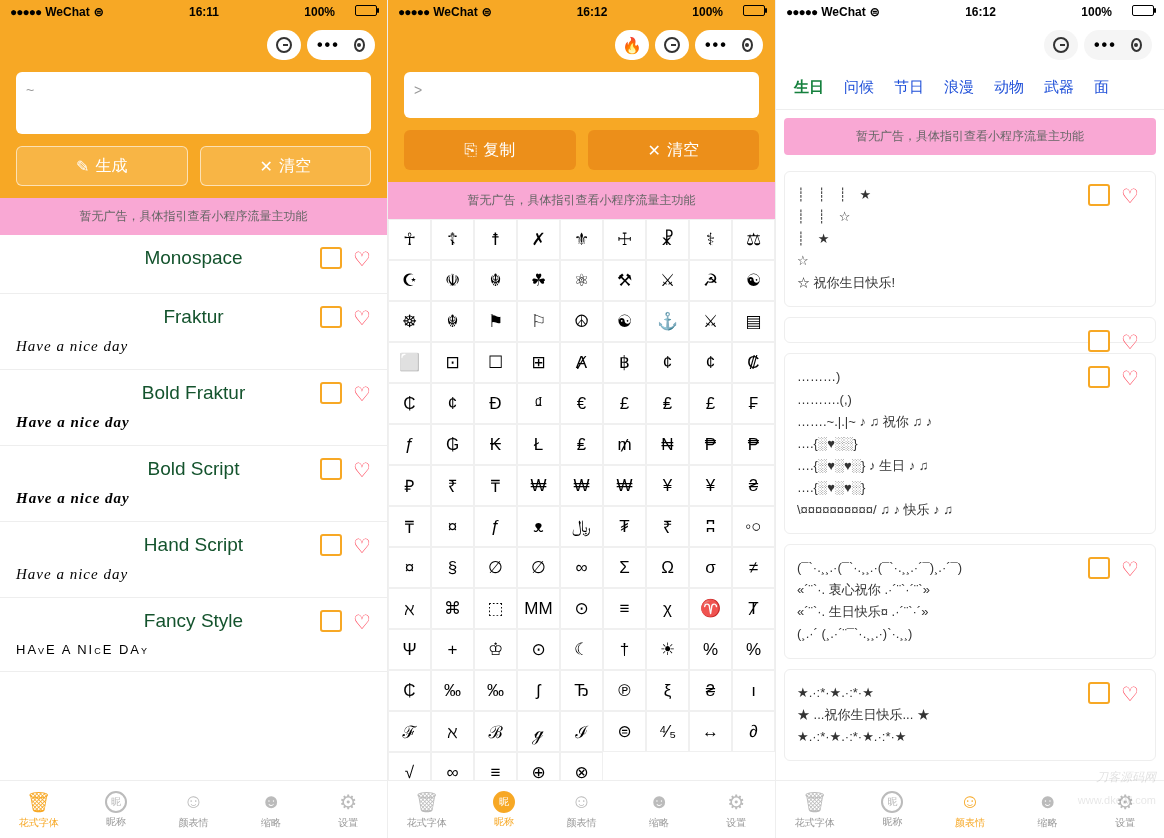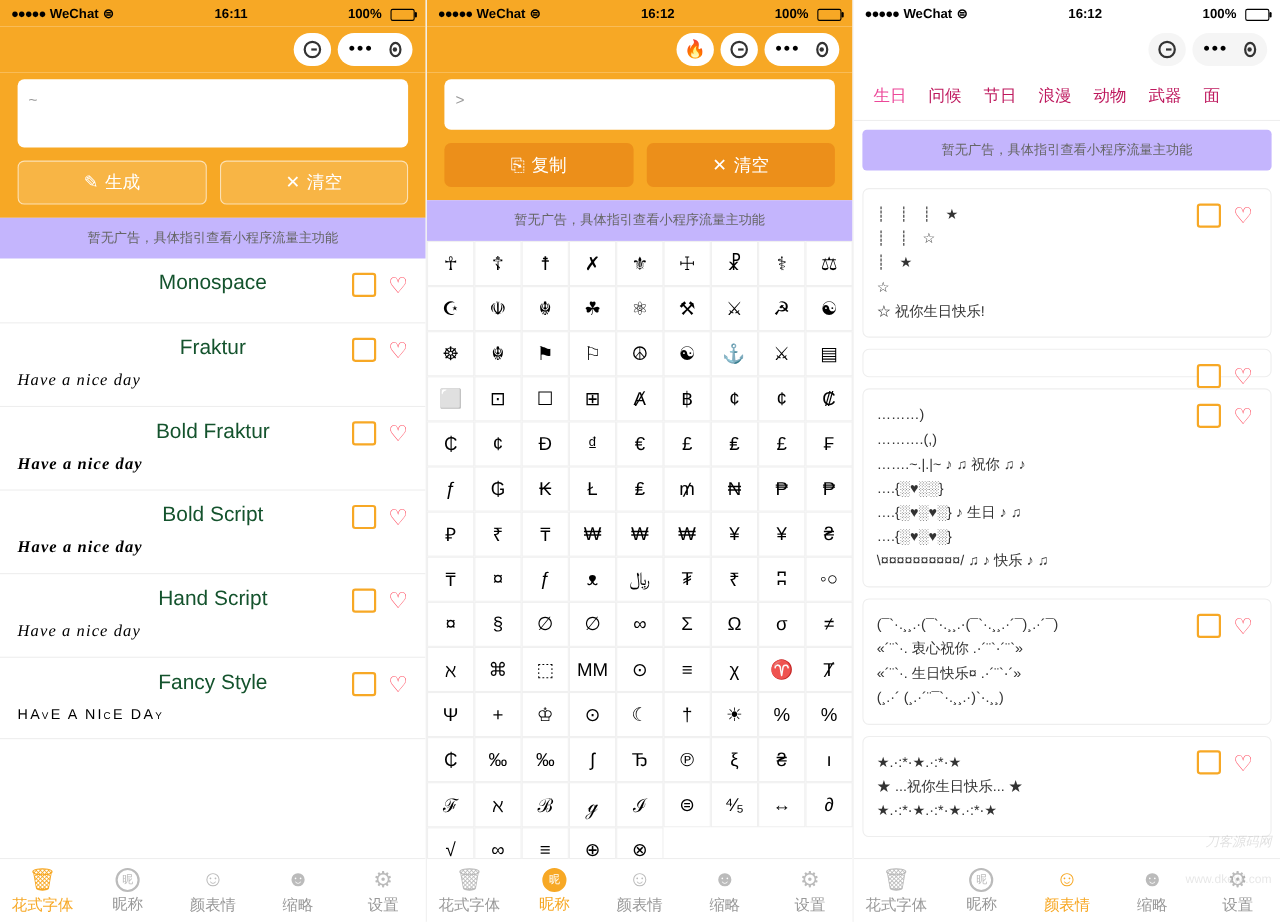--- a/index.html
+++ b/index.html
@@ -6,21 +6,21 @@
 body { font-family: -apple-system, BlinkMacSystemFont, "Segoe UI", sans-serif; background: #fff; }
 .container { display: flex; width: 1164px; height: 838px; }
 .screen { width: 388px; height: 838px; position: relative; border-right: 1px solid #eee; display: flex; flex-direction: column; overflow: hidden; }
 .screen:last-child { border-right: none; }
 
 
 .status-bar { height: 24px; background: #f7a825; display: flex; align-items: center; justify-content: space-between; padding: 0 10px; font-size: 12px; font-weight: 600; }
 .status-bar.white { background: #fff; }
 .status-left { display: flex; align-items: center; gap: 4px; }
 .status-dots { letter-spacing: -1px; }
-.status-right { display: flex; align-items: flex-end; gap: 8px; }
+.status-right { display: flex; align-items: flex-start; gap: 20px; }
 .battery { width: 22px; height: 11px; border: 1.5px solid #000; border-radius: 2px; position: relative; }
 .battery::after { content: ''; position: absolute; right: -3px; top: 2px; width: 2px; height: 5px; background: #000; border-radius: 1px; }
 .battery-fill { width: 100%; height: 100%; background: #000; }
 
 
 .top-bar { height: 42px; background: #f7a825; display: flex; align-items: center; justify-content: flex-end; padding: 0 12px; gap: 6px; }
 .top-bar.white { background: #fff; }
 .pill { background: #fff; border-radius: 18px; height: 30px; display: flex; align-items: center; justify-content: center; padding: 0 10px; }
 .pill.fire { width: 34px; padding: 0; }
 .pill.clock { width: 34px; padding: 0; }
@@ -33,21 +33,21 @@
 .circle-dot::after { content: ''; width: 4px; height: 4px; background: #333; border-radius: 50%; }
 
 
 .input-area { background: #f7a825; padding: 6px 16px 12px; }
 .text-input { background: #fff; border-radius: 6px; height: 62px; padding: 10px; font-size: 14px; color: #999; }
 .btn-row { display: flex; gap: 12px; margin-top: 12px; }
 .btn { flex: 1; height: 40px; border-radius: 6px; display: flex; align-items: center; justify-content: center; gap: 6px; font-size: 16px; color: #fff; border: 1px solid rgba(255,255,255,0.6); background: rgba(255,255,255,0.15); }
 .btn.solid { background: #ec8f1a; border: none; }
 
 
-.ad-banner { background: #c4b5fd; color: #666; text-align: center; padding: 10px 8px; font-size: 12px; }
+.ad-banner { background: #f9a8d4; color: #666; text-align: center; padding: 10px 8px; font-size: 12px; }
 
 
 .font-list { flex: 1; overflow-y: auto; }
 .font-card { border-bottom: 1px solid #eee; padding: 12px 16px 14px; position: relative; }
 .font-name { color: #14532d; font-size: 19px; margin-bottom: 10px; text-align: center; }
 .font-sample { font-size: 15px; letter-spacing: 1px; }
 .font-sample.fraktur { font-family: serif; font-style: italic; }
 .font-sample.bold-fraktur { font-family: serif; font-weight: bold; font-style: italic; }
 .font-sample.bold-script { font-family: cursive; font-weight: bold; font-style: italic; }
 .font-sample.hand { font-family: cursive; font-style: italic; }
@@ -56,40 +56,40 @@
 .copy-icon { width: 18px; height: 18px; border: 2px solid #f7a825; border-radius: 3px; position: relative; }
 .copy-icon::before { content: ''; position: absolute; width: 18px; height: 18px; border: 2px solid #f7a825; border-radius: 3px; top: -5px; left: -5px; background: #fff; }
 .heart-icon { color: #ff4458; font-size: 20px; }
 
 
 .symbol-grid { flex: 1; overflow-y: auto; display: grid; grid-template-columns: repeat(9, 1fr); }
 .symbol-cell { height: 41px; display: flex; align-items: center; justify-content: center; font-size: 17px; border: 0.5px solid #f0f0f0; }
 
 
 .cat-tabs { display: flex; overflow-x: auto; border-bottom: 1px solid #eee; padding: 0 8px; }
-.cat-tab { padding: 12px 10px; font-size: 15px; color: #be185d; white-space: nowrap; position: relative; }
-.cat-tab.active { color: #ec4899; }
+.cat-tab { padding: 12px 10px; font-size: 15px; color: #1d4ed8; white-space: nowrap; position: relative; }
+.cat-tab.active { color: #15803d; font-weight: bold; }
 .cat-tab.active::after { content: ''; position: absolute; bottom: 0; left: 10px; right: 50px; height: 3px; background: #ff4458; }
 
 
 .emoji-list { flex: 1; overflow-y: auto; padding: 8px; }
 .emoji-card { background: #fff; border: 1px solid #eee; border-radius: 6px; padding: 12px; margin-bottom: 10px; position: relative; }
 .emoji-text { font-size: 13px; line-height: 1.7; white-space: pre-wrap; color: #333; padding-right: 70px; }
 
 
 .bottom-nav { height: 58px; border-top: 1px solid #eee; display: flex; background: #fff; }
 .nav-item { flex: 1; display: flex; flex-direction: column; align-items: center; justify-content: center; gap: 2px; }
 .nav-icon { width: 24px; height: 24px; display: flex; align-items: center; justify-content: center; font-size: 20px; color: #bbb; }
 .nav-icon.active { color: #f7a825; }
 .nav-icon.circle { border: 2px solid #bbb; border-radius: 50%; font-size: 10px; width: 22px; height: 22px; }
 .nav-icon.circle.active { border-color: #f7a825; background: #f7a825; color: #fff; }
-.nav-label { font-size: 14px; color: #999; }
+.nav-label { font-size: 10px; color: #999; }
 .nav-label.active { color: #f7a825; }
 
-.watermark { position: absolute; bottom: 64px; right: 8px; font-size: 12px; color: rgba(0,0,0,0.12); font-style: italic; }
+.watermark { position: absolute; bottom: 52px; right: 8px; font-size: 12px; color: rgba(0,0,0,0.12); font-style: italic; }
 .watermark2 { position: absolute; bottom: 32px; right: 8px; font-size: 11px; color: rgba(0,0,0,0.1); }
 </style>
 </head>
 <body>
 
 <div class="container">
 
 <div class="screen">
   <div class="status-bar">
     <div class="status-left">

